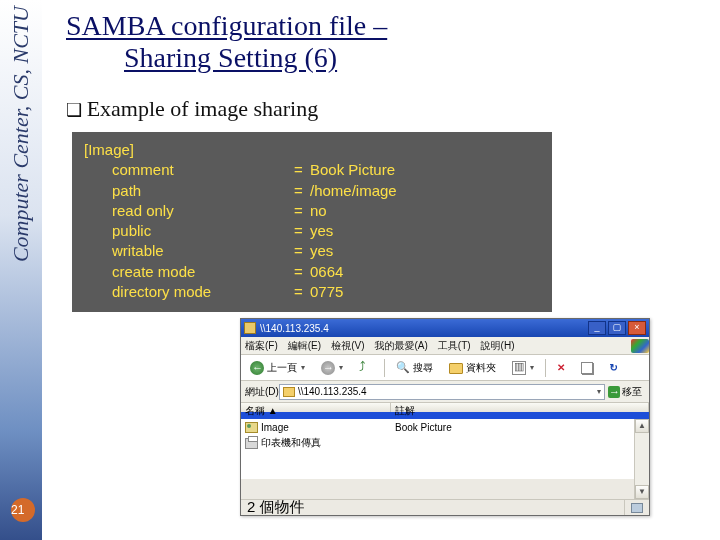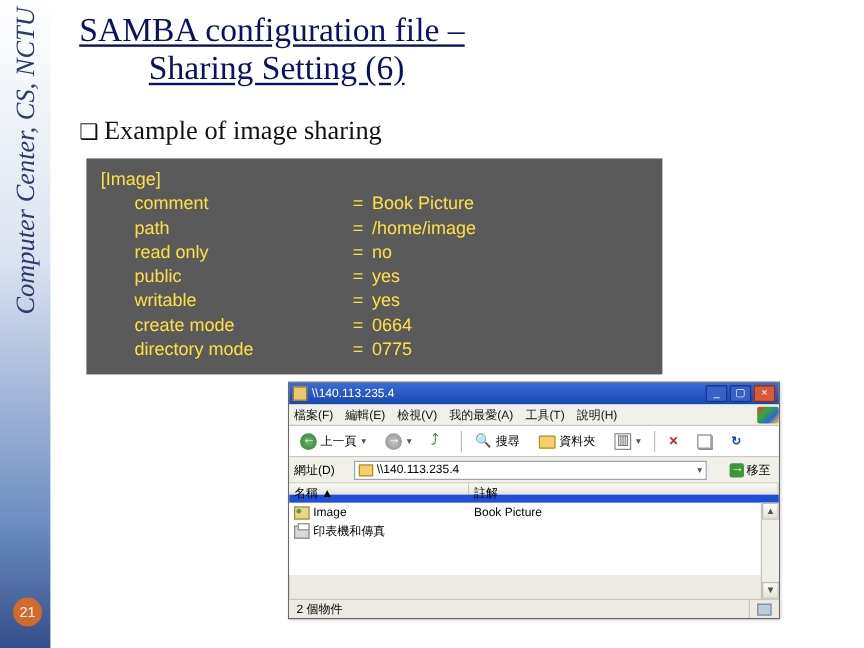--- a/index.html
+++ b/index.html
@@ -10,21 +10,21 @@
     background: linear-gradient(to bottom, #fff 0%, #dbe3f0 40%, #6e8fc2 80%, #344f8b 100%);
   }
   .sidebar-text {
     position: absolute; top: 6px; left: 8px; writing-mode: vertical-rl; text-orientation: mixed;
     transform: rotate(180deg);
     font-family: Georgia, 'Times New Roman', serif; font-style: italic; color: #2a3a6a;
     font-size: 22px; letter-spacing: 0px; white-space: nowrap;
   }
   .page-badge {
     position: absolute; left: 11px; bottom: 18px; width: 24px; height: 24px; border-radius: 50%;
-    background: #d46a2a; color: #fff; font-size: 12px; line-height: 24px; text-align: center;
+    background: #d46a2a; color: #fff; font-size: 12px; line-height: 24px; text-align: left;
   }
   .content { position: absolute; left: 66px; top: 10px; right: 14px; }
   .title-block { margin-bottom: 2px; }
   .title-line1, .title-line2 {
     font-family: 'Times New Roman', Georgia, serif; font-size: 28px; color: #0a1065;
     text-decoration: underline; text-underline-offset: 3px;
   }
   .title-line2 { padding-left: 58px; }
   .bullet-row { margin-top: 22px; font-family: 'Times New Roman', Georgia, serif; font-size: 22px; color: #111; }
   .bullet-row::before { content: "❑ "; color: #111; font-size: 18px; }
@@ -63,37 +63,37 @@
   .ico-up { position:relative; }
   .ico-up::after { content:"⤴"; color:#2e7a2e; font-size:13px; position:absolute; left:0; top:-2px; }
   .ico-search::after { content:"🔍"; font-size:11px; }
   .ico-folder { background:#f4cf6a; border:1px solid #b48a22; border-radius:1px; width:14px; height:11px; margin-top:1px; }
   .ico-views { border:1px solid #8a8a8a; background:#fff; position:relative; }
   .ico-views::after { content:"▥"; position:absolute; left:1px; top:-2px; font-size:11px; color:#555; }
   .ico-x { color:#c23; font-weight:bold; }
   .ico-copy { border:1px solid #888; background:#fff; box-shadow:1px 1px 0 #888; width:12px; height:12px; }
   .ico-undo { color:#1846b2; font-weight:bold; }
   .tsep { width:1px; height:18px; background:#c2c0b6; }
-  .addressbar { height:22px; background:#f0efe8; display:flex; align-items:center; padding:0 4px; gap:16px; border-bottom:1px solid #c9c7bd; font-size:10px; }
+  .addressbar { height:22px; background:#f0efe8; display:flex; align-items:center; padding:0 4px; gap:0; border-bottom:1px solid #c9c7bd; font-size:10px; }
   .addr-input { flex:1; height:16px; background:#fff; border:1px solid #9aa6b8; display:flex; align-items:center; padding:0 3px; gap:3px; }
   .go-btn { display:flex; align-items:center; gap:2px; padding:1px 3px; }
   .go-ico { width:12px; height:12px; background:#3a9a3a; border-radius:2px; position:relative; }
   .go-ico::after { content:"→"; color:#fff; position:absolute; left:1px; top:-2px; font-size:11px; }
   .listhdr { height:16px; background:#f0efe8; display:flex; border-bottom:7px solid #1d4ed8; font-size:10px; }
   .col { border-right:1px solid #c9c7bd; padding:1px 4px; background:linear-gradient(#fafaf5,#e6e4da); }
   .col.name { width:150px; } .col.desc { flex:1; }
   .listbody { background:#fff; height:60px; overflow:hidden; font-size:10px; }
   .row { display:flex; align-items:center; height:16px; }
   .row .c1 { width:150px; padding-left:4px; display:flex; align-items:center; gap:3px; }
   .row .c2 { flex:1; padding-left:4px; color:#000; }
   .fico-img { width:13px; height:11px; background:#e8d88a; border:1px solid #a58b2a; position:relative; }
   .fico-img::after { content:""; position:absolute; left:1px; top:1px; width:4px; height:4px; background:#5a9a5a; border-radius:50%; }
   .fico-prn { width:13px; height:11px; background:#d8d8d8; border:1px solid #888; position:relative; }
   .fico-prn::after { content:""; position:absolute; left:2px; top:-3px; width:8px; height:4px; background:#fff; border:1px solid #888; }
-  .statusbar { position:absolute; bottom:0; left:0; right:0; height:16px; background:#eceae3; border-top:1px solid #c9c7bd; display:flex; align-items:flex-start; font-size:10px; }
+  .statusbar { position:absolute; bottom:0; left:0; right:0; height:16px; background:#eceae3; border-top:1px solid #c9c7bd; display:flex; align-items:flex-start; font-size:15px; }
   .stat-cell { padding:0 6px; border-right:1px solid #c9c7bd; height:100%; display:flex; align-items:center; gap:3px; }
   .stat-cell:last-child { border-right:none; }
   .scrollbar-v { position:absolute; right:0; top:100px; bottom:16px; width:15px; background:#efeee7; border-left:1px solid #c9c7bd; }
   .sb-btn { height:14px; background:linear-gradient(#fdfdfb,#e2e0d6); border:1px solid #c1bfb4; text-align:center; font-size:8px; line-height:11px; color:#555; }
   .dropdown-caret { font-size:8px; color:#555; margin-left:1px; }
   .small-ico { width:12px; height:10px; background:#f4cf6a; border:1px solid #b48a22; }
 </style>
 </head>
 <body>
 

